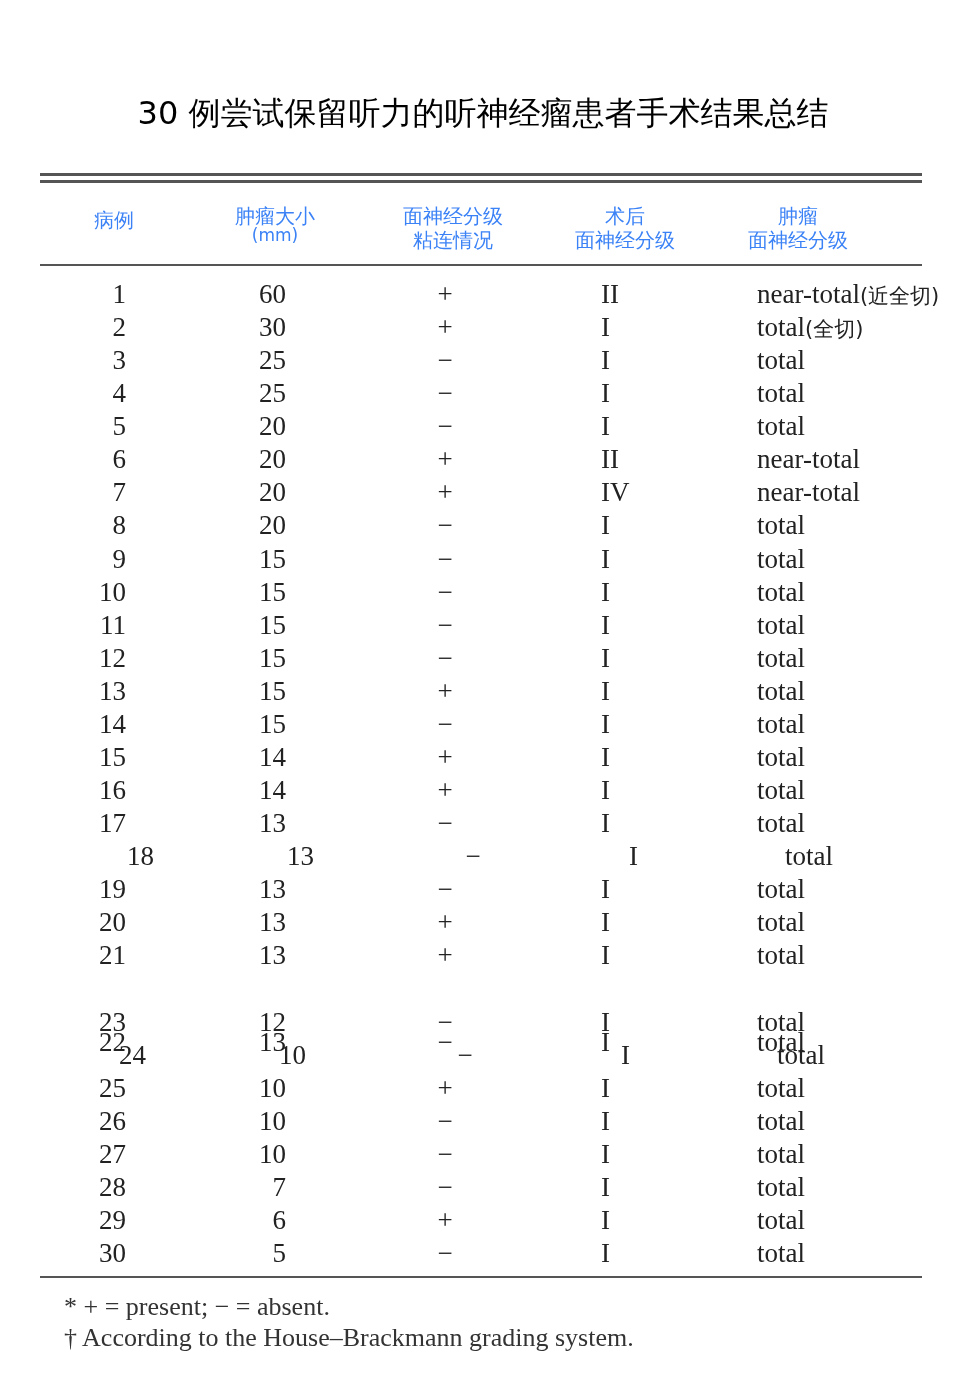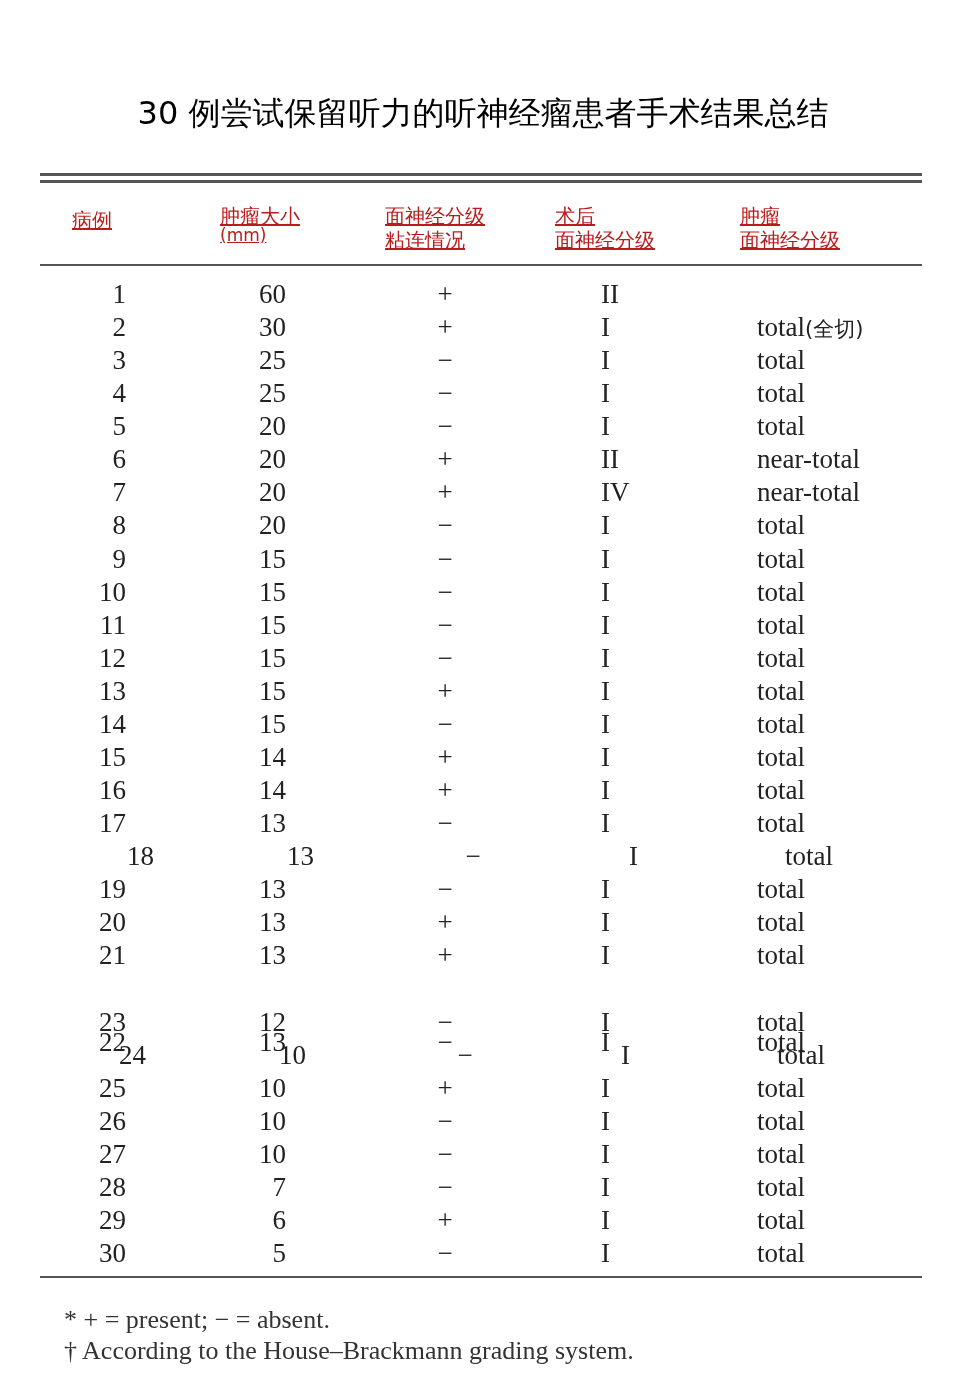--- a/index.html
+++ b/index.html
@@ -9,34 +9,34 @@
     font-family: "DejaVu Sans", sans-serif; font-size: 32px; color: #000000;
     letter-spacing: 0px;
   }
   .rule { position: absolute; left: 40px; width: 882px; background: #555; }
   .rule.top1 { top: 173px; height: 3px; }
   .rule.top2 { top: 180px; height: 3px; }
   .rule.mid { top: 264px; height: 2px; }
   .rule.bot { top: 1276px; height: 2px; }
   .hdr {
     position: absolute; top: 204px; font-family: "DejaVu Sans", sans-serif;
-    font-size: 20px; line-height: 24px; color: #b91c1c; text-decoration: underline;
+    font-size: 20px; line-height: 24px; text-align: center; color: #3b82f6;
   }
   .hdr .sub { font-size: 17px; line-height: 14px; display:block; }
   .row { position: absolute; left: 0; width: 966px; height: 33px;
     font-family: "Liberation Serif", serif; font-size: 27px; line-height: 33px; color: #222; }
   .cell { position: absolute; top: 0; }
   .c1 { left: 60px; width: 66px; text-align: right; }
   .c2 { left: 230px; width: 56px; text-align: right; }
   .c3 { left: 425px; width: 40px; text-align: center; }
   .c4 { left: 585px; width: 50px; text-align: left; padding-left: 16px; }
   .c5 { left: 757px; text-align: left; white-space: nowrap; }
   .c5 .zh { font-family: "DejaVu Sans", sans-serif; font-size: 21px; }
   .foot { position: absolute; left: 64px; font-family: "Liberation Serif", serif;
-    font-size: 26px; color: #333; margin-top: 13px; }
+    font-size: 26px; color: #333; }
 </style>
 </head>
 <body>
 
 <div class="title">30 例尝试保留听力的听神经瘤患者手术结果总结</div>
 
 <div class="rule top1"></div>
 <div class="rule top2"></div>
 
 <div>
@@ -62,20 +62,21 @@
 </div>
 
 <div class="rule mid"></div>
 
 <div id="tbody">
     <div class="row" style="top: 278px;">
       <span class="cell c1">1</span>
       <span class="cell c2">60</span>
       <span class="cell c3">+</span>
       <span class="cell c4">II</span>
+      <span class="cell c5"><span>near-total</span><span class="zh">(近全切)</span></span>
     </div>
     <div class="row" style="top: 311.07px;">
       <span class="cell c1">2</span>
       <span class="cell c2">30</span>
       <span class="cell c3">+</span>
       <span class="cell c4">I</span>
       <span class="cell c5"><span>total</span><span class="zh">(全切)</span></span>
     </div>
     <div class="row" style="top: 344.14px;">
       <span class="cell c1">3</span>

